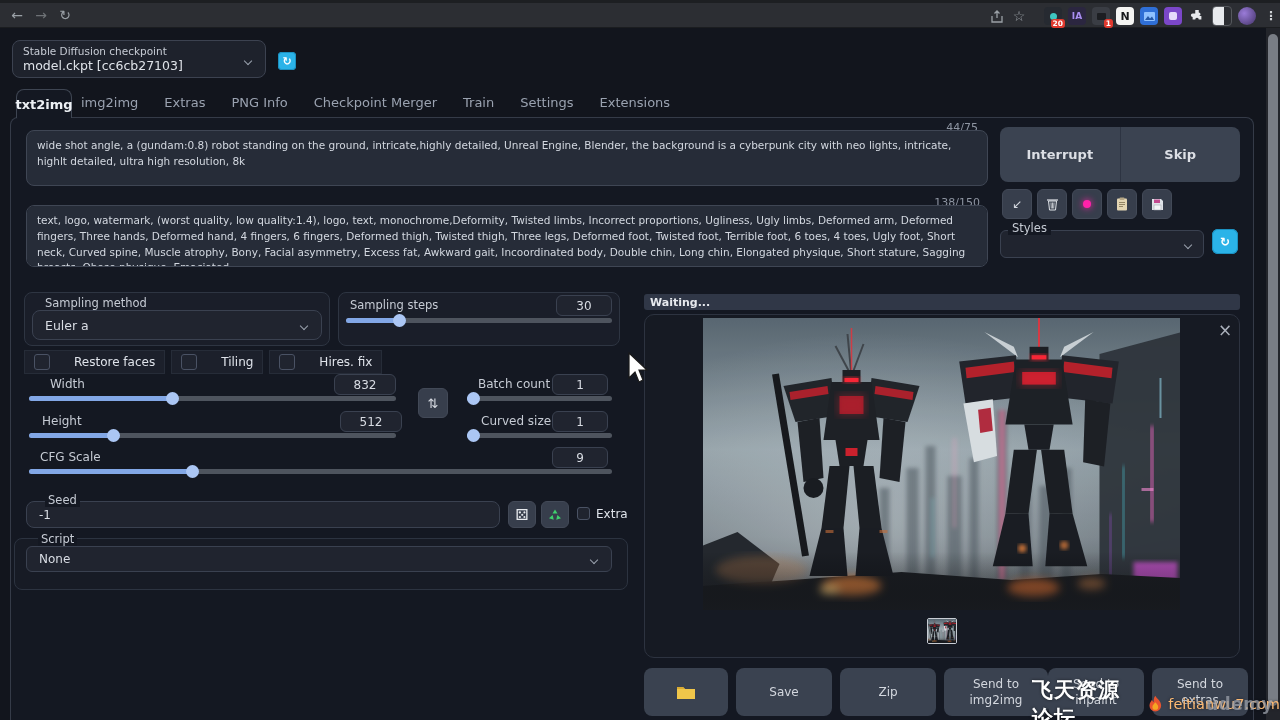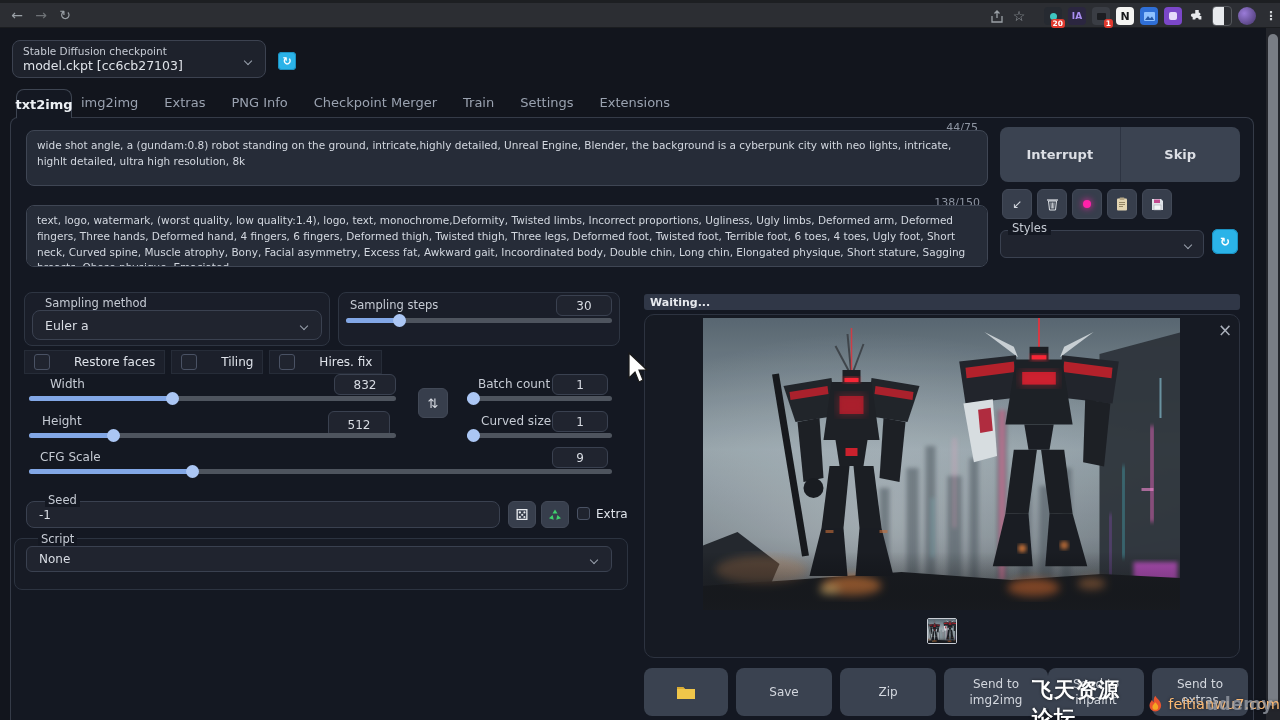--- a/index.html
+++ b/index.html
@@ -332,21 +332,21 @@
 <div class="abs lbl" style="left:50px;top:377px;font-size:12px">Width</div>
 <div class="abs valbox" style="left:334px;top:374px;width:62px;height:21px">832</div>
 <div class="abs" style="left:29px;top:396px;width:367px">
   <div class="slider-track">
       <div class="slider-fill" style="width:39%"></div>
       <div class="slider-handle" style="left:calc(39% - 6px)"></div>
     </div>
 </div>
 
 <div class="abs lbl" style="left:42px;top:414px;font-size:12px">Height</div>
-<div class="abs valbox" style="left:328px;top:411px;width:62px;height:27px">512</div>
+<div class="abs valbox" style="left:340px;top:411px;width:62px;height:21px">512</div>
 <div class="abs" style="left:29px;top:433px;width:367px">
   <div class="slider-track">
       <div class="slider-fill" style="width:23%"></div>
       <div class="slider-handle" style="left:calc(23% - 6px)"></div>
     </div>
 </div>
 
 <div class="abs iconbtn" style="left:418px;top:388px;width:30px;height:30px;font-size:13px">⇅</div>
 
 <div class="abs lbl" style="left:478px;top:377px;font-size:12px">Batch count</div>

